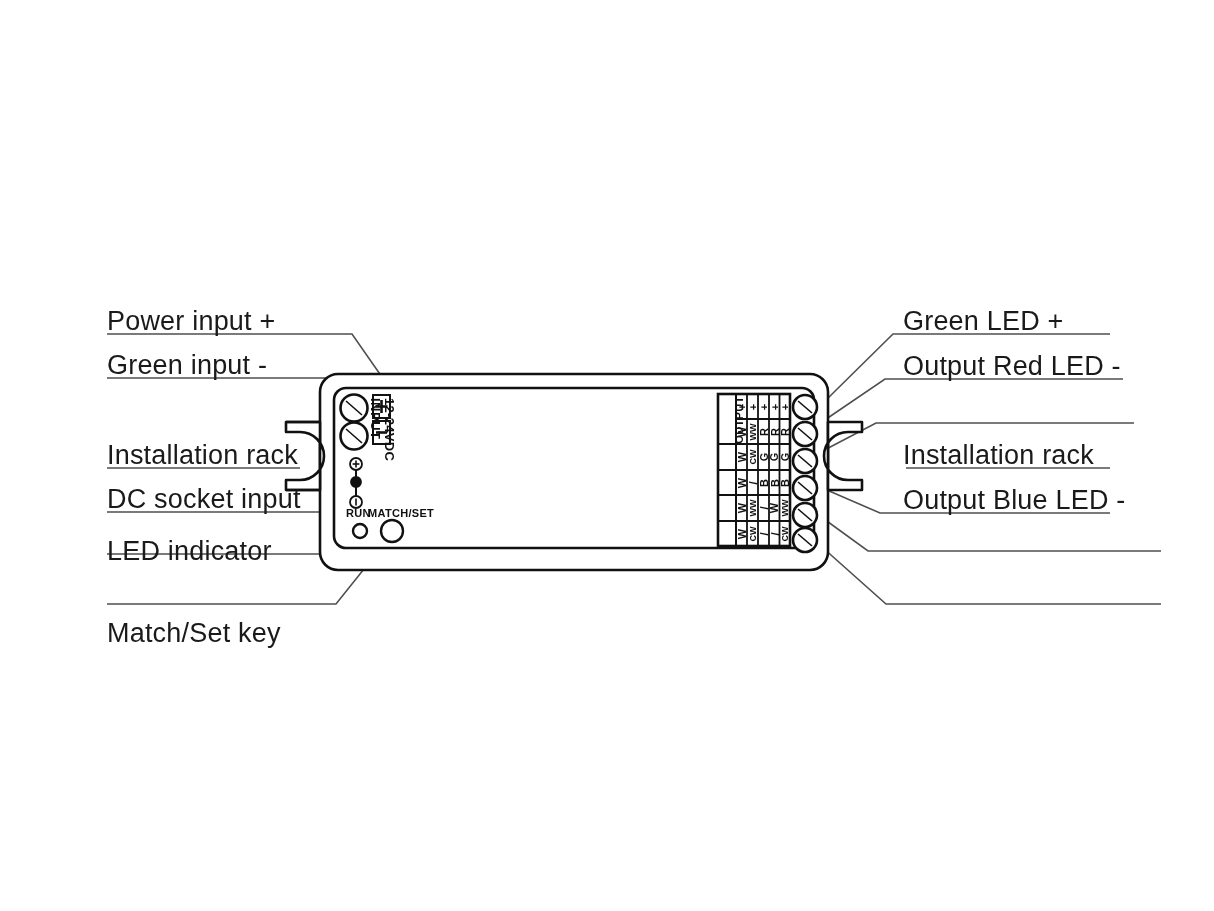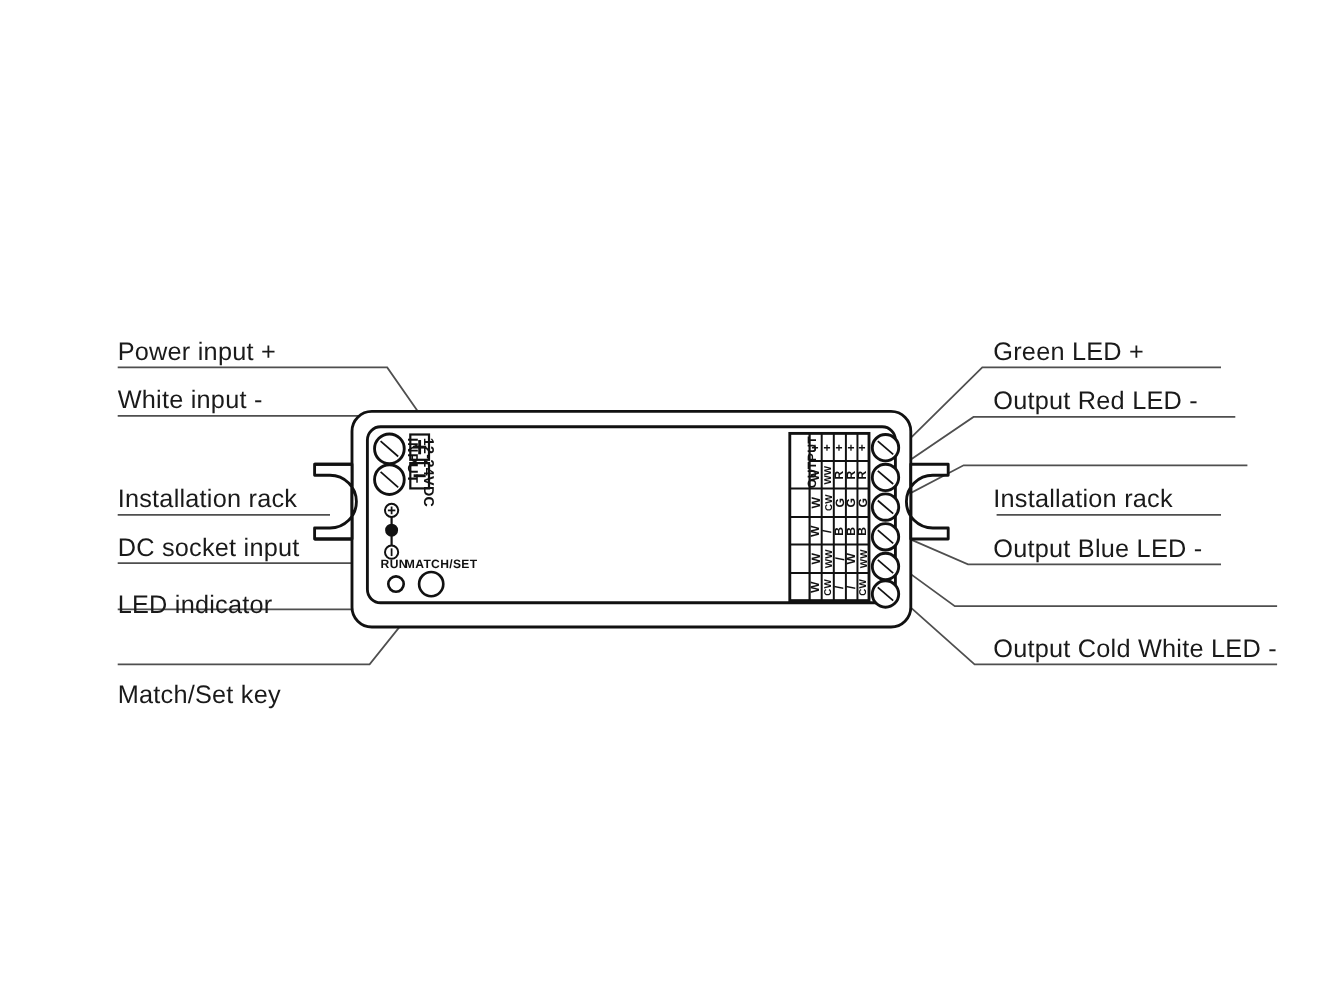--- a/index.html
+++ b/index.html
@@ -1,21 +1,21 @@
 <!DOCTYPE html>
 <html><head>
 <meta charset="utf-8">
 <style>
   html,body{margin:0;padding:0;background:#ffffff;}
   body{width:1214px;height:911px;overflow:hidden;
        font-family:"Liberation Sans", sans-serif;color:#111;}
   #stage{position:relative;width:1214px;height:911px;}
   svg{position:absolute;left:0;top:0;width:1214px;height:911px;}
   .lbl{position:absolute;font-family:"Liberation Sans", sans-serif;
-       font-size:23px;font-weight:400;color:#1a1a1a;white-space:nowrap;
+       font-size:27px;font-weight:400;color:#1a1a1a;white-space:nowrap;
        letter-spacing:.2px;}
   .lbl.r{text-align:left;}
 </style>
 </head>
 <body>
 
 <div id="stage">
 
 <svg viewBox="0 0 1214 911" xmlns="http://www.w3.org/2000/svg">
 
@@ -117,31 +117,30 @@
     <line x1="736" y1="419" x2="790" y2="419" stroke-width="1.8"></line>
     <line x1="718" y1="444" x2="790" y2="444" stroke-width="1.8"></line>
     <line x1="718" y1="470" x2="790" y2="470" stroke-width="1.8"></line>
     <line x1="718" y1="495" x2="790" y2="495" stroke-width="1.8"></line>
     <line x1="718" y1="521" x2="790" y2="521" stroke-width="1.8"></line>
   </g>
 
 </svg>
 
 <div class="lbl" style="left:107px;top:306px;">Power input +</div>
-<div class="lbl" style="left:107px;top:350px;">White input -</div>
+<div class="lbl" style="left:107px;top:350px;">Green input -</div>
 <div class="lbl" style="left:107px;top:440px;">Installation rack</div>
 <div class="lbl" style="left:107px;top:484px;">DC socket input</div>
 <div class="lbl" style="left:107px;top:536px;text-align:center;">LED indicator</div>
 <div class="lbl" style="left:107px;top:576px;margin-top:42px;">Match/Set key</div>
 
 <div class="lbl r" style="left:903px;top:306px;">Green LED +</div>
 <div class="lbl r" style="left:903px;top:351px;">Output Red LED -</div>
 <div class="lbl r" style="left:903px;top:440px;">Installation rack</div>
 <div class="lbl r" style="left:903px;top:485px;">Output Blue LED -</div>
-<div class="lbl r" style="left:903px;top:576px;">Output Cold White LED -</div>
 
 <div style="position:absolute;left:383px;top:398px;width:60px;height:16px;
             transform:rotate(90deg);transform-origin:0 0;
             font-size:13px;font-weight:bold;letter-spacing:.5px;">INPUT</div>
 <div style="position:absolute;left:397px;top:398px;width:80px;height:16px;
             transform:rotate(90deg);transform-origin:0 0;
             font-size:13px;font-weight:bold;letter-spacing:.3px;">12-24VDC</div>
 
 <div style="position:absolute;left:346px;top:507px;font-size:11px;font-weight:bold;
             letter-spacing:.3px;text-align:right;">RUN</div>

